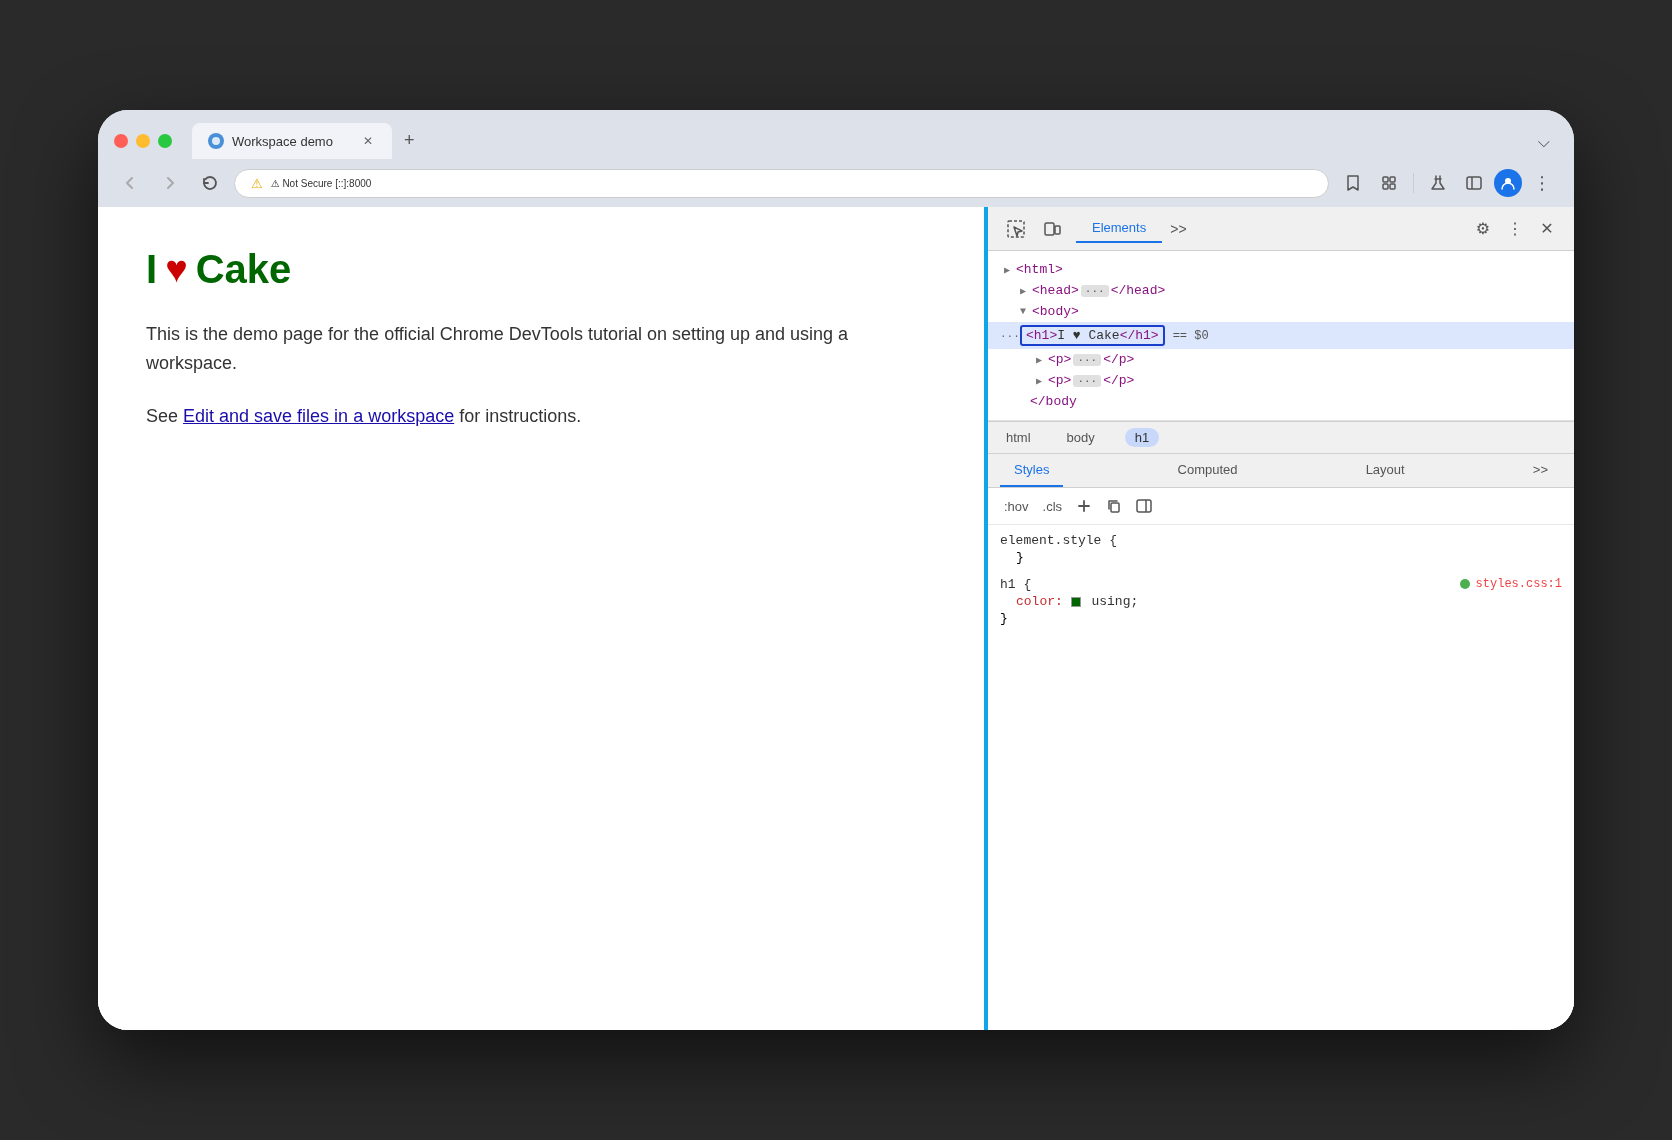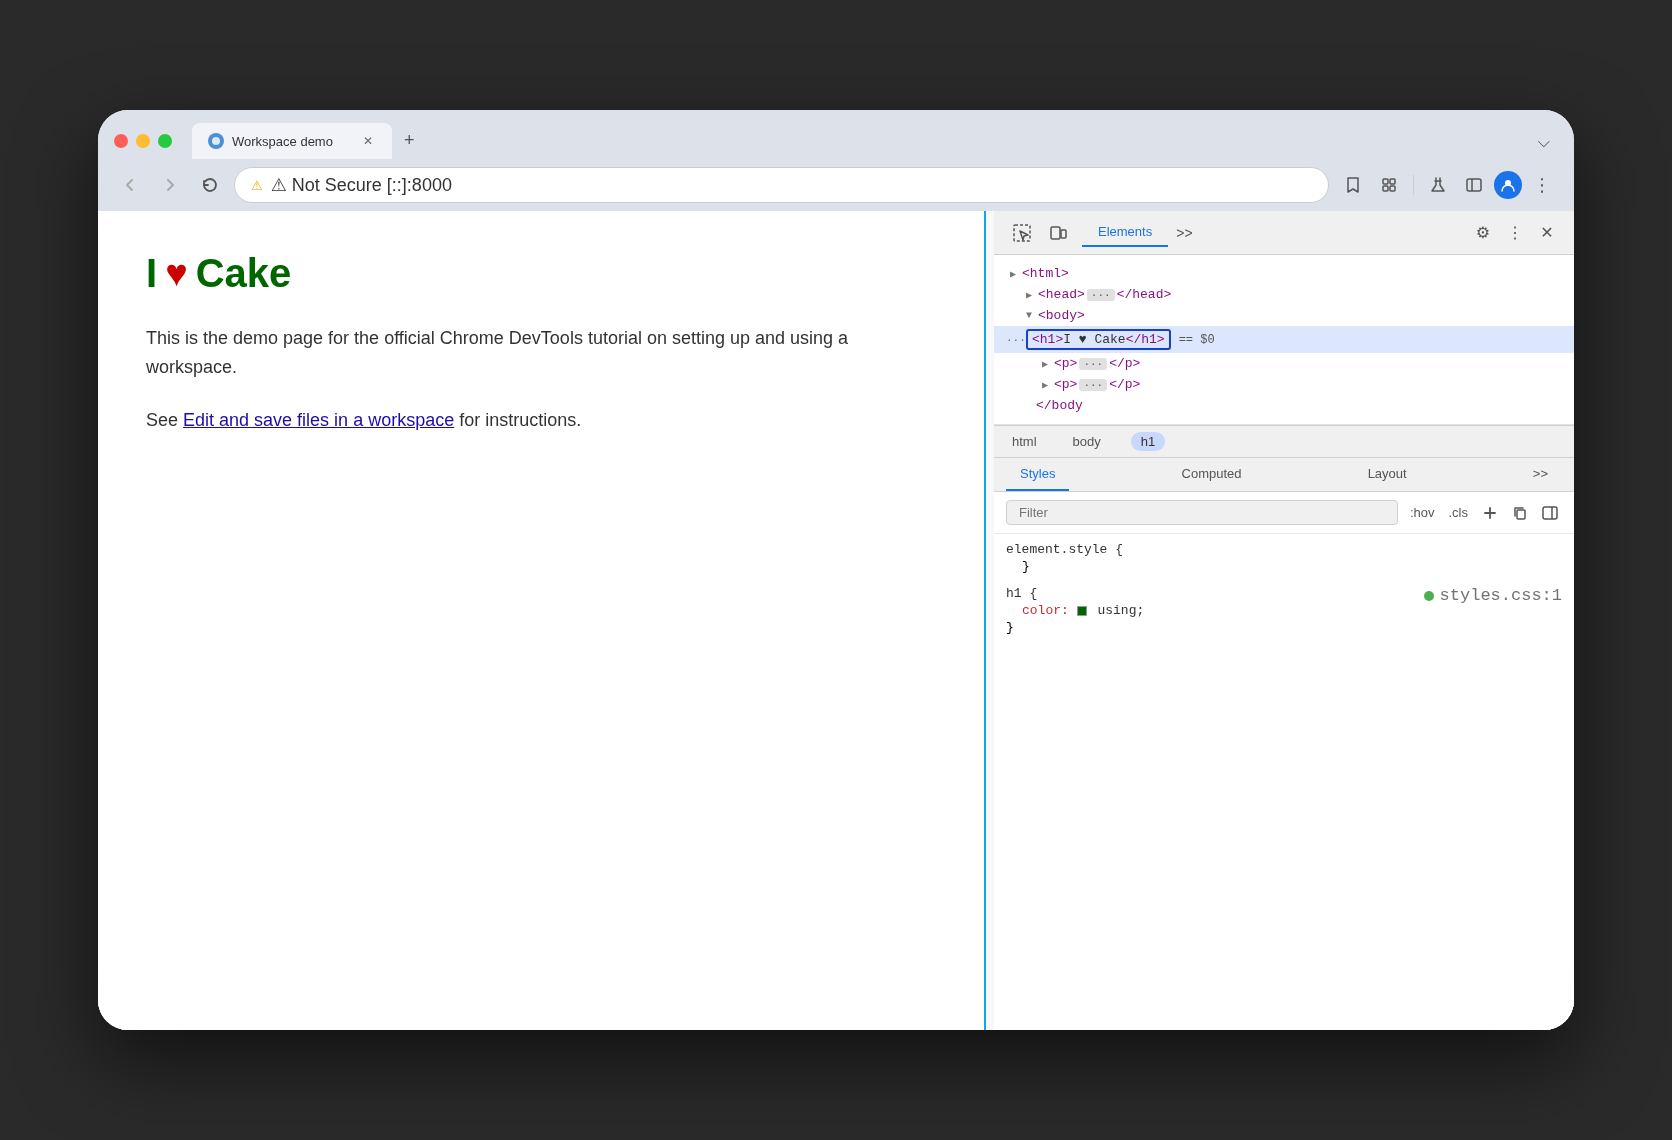--- a/index.html
+++ b/index.html
@@ -153,21 +153,21 @@
       gap: 8px;
     }
 
     .address-bar .warning {
       color: #e8a800;
       font-size: 13px;
     }
 
     .address-text {
       color: #333;
-      font-size: 18px;
+      font-size: 10px;
     }
 
     .nav-actions {
       display: flex;
       gap: 4px;
       align-items: center;
     }
 
     .nav-action-btn {
       background: none;
@@ -246,26 +246,25 @@
     .page-link {
       color: #1a0dab;
       text-decoration: underline;
       cursor: pointer;
     }
 
     
     .devtools-panel {
       width: 590px;
       background: #f8f8f8;
-      border-left: 2px solid #0ea5e9;
+      border-left: 4px solid #0ea5e9;
       display: flex;
       flex-direction: column;
       flex-shrink: 0;
       overflow: hidden;
-      padding-left: 8px;
     }
 
     
     .devtools-toolbar {
       background: #f0f0f0;
       border-bottom: 1px solid #d0d0d0;
       padding: 0 12px;
       display: flex;
       align-items: center;
       gap: 4px;
@@ -523,23 +522,23 @@
     .css-selector {
       color: #333;
       margin-bottom: 2px;
     }
 
     .css-prop { color: #c42e2e; }
     .css-value { color: #333; }
 
     .css-source-link {
       float: right;
-      color: #737373;
+      color: #ef4444;
       text-decoration: none;
-      font-size: 17px;
+      font-size: 12px;
       display: flex;
       align-items: center;
       gap: 4px;
     }
 
     .color-swatch {
       display: inline-block;
       width: 10px;
       height: 10px;
       background: #006600;
@@ -760,21 +759,20 @@
           <div class="styles-sub-tab">
             <span>Computed</span>
           </div>
           <div class="styles-sub-tab">
             <span>Layout</span>
           </div>
           <div class="styles-sub-tab">&gt;&gt;</div>
         </div>
 
         <div class="styles-filter-bar">
-          <input class="styles-filter-input" type="text" placeholder="Filter" style="">
           <div class="styles-pseudo-btns">
             <button class="pseudo-btn">:hov</button>
             <button class="pseudo-btn">.cls</button>
             <button class="styles-icon-btn">
               <svg width="16" height="16" viewBox="0 0 16 16" fill="none">
                   <path d="M8 3v10M3 8h10" stroke="#555" stroke-width="1.8" stroke-linecap="round"></path>
                 </svg>
             </button>
             <button class="styles-icon-btn">
               <svg width="16" height="16" viewBox="0 0 16 16" fill="none">

